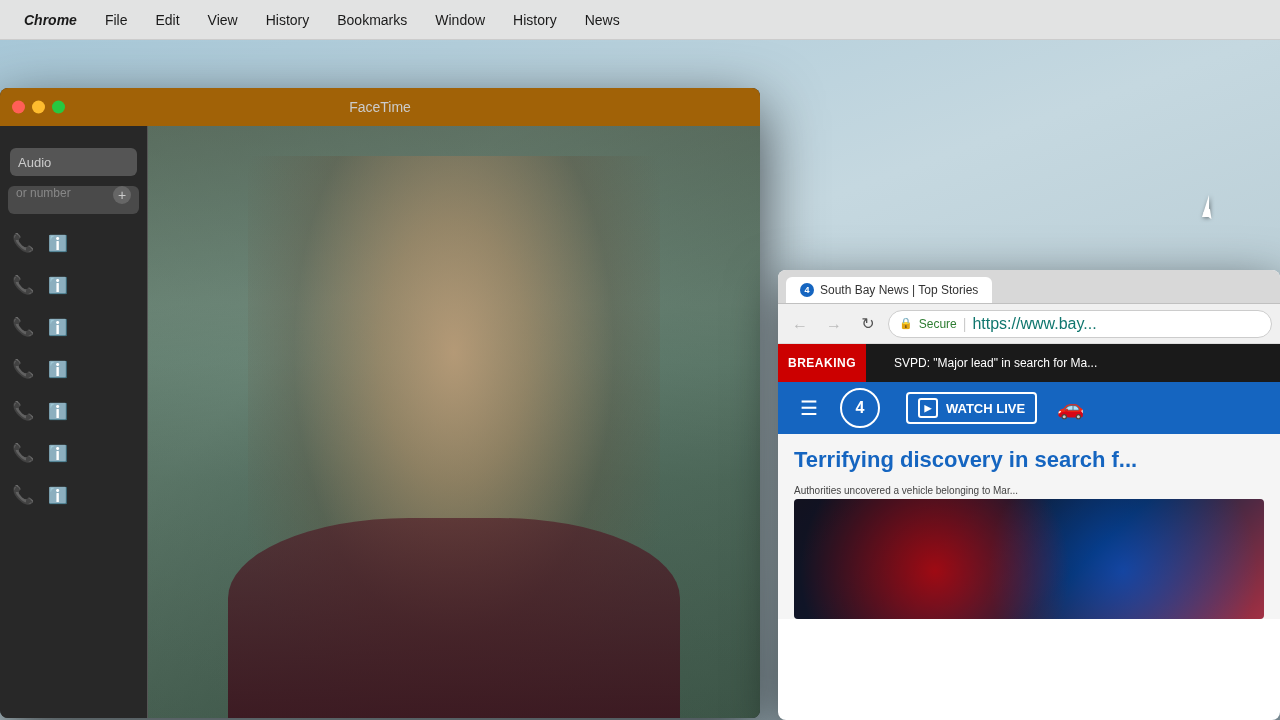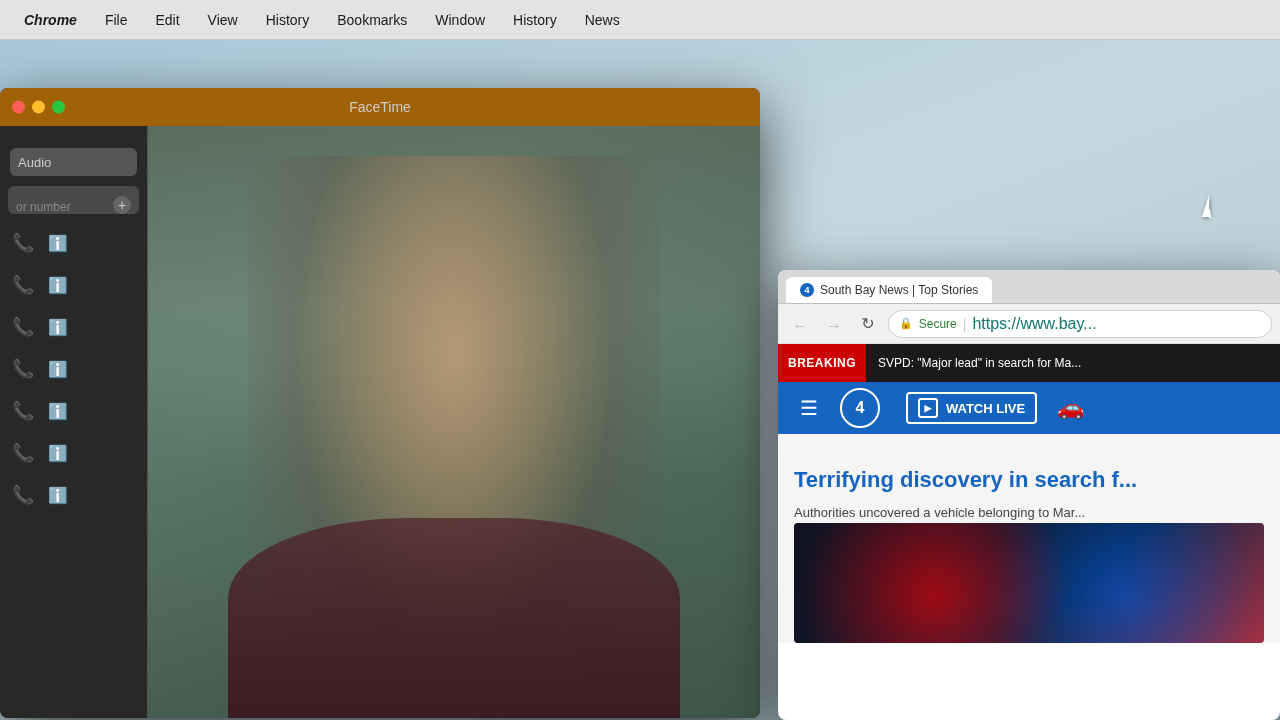--- a/index.html
+++ b/index.html
@@ -99,21 +99,21 @@
       border-radius: 6px;
       height: 28px;
       display: flex;
       align-items: center;
       padding: 0 8px;
       color: #ccc;
       font-size: 13px;
     }
     .sidebar-input-row {
       display: flex;
-      align-items: flex-end;
+      align-items: flex-start;
       margin: 4px 8px 8px;
       background: #4a4a4a;
       border-radius: 6px;
       height: 28px;
       padding: 0 8px;
       gap: 6px;
     }
     .sidebar-input-text {
       color: #888;
       font-size: 12px;
@@ -304,21 +304,21 @@
       font-size: 16px;
       color: #0f766e;
     }
 
     
     .breaking-banner {
       height: 38px;
       background: #1a1a1a;
       display: flex;
       align-items: center;
-      gap: 0;
+      gap: 16px;
       overflow: hidden;
     }
     .breaking-label {
       background: #cc0000;
       color: white;
       font-size: 12px;
       font-weight: 800;
       padding: 0 10px;
       height: 100%;
       display: flex;
@@ -388,32 +388,32 @@
     }
     .car-icon {
       margin-left: 20px;
       font-size: 22px;
       color: white;
     }
 
     
     .news-content {
       background: #f5f5f5;
-      padding: 32px 16px 0;
+      padding: 12px 16px 0;
       flex: 1;
     }
     .news-headline {
       font-size: 22px;
       font-weight: 700;
       color: #1565c0;
       line-height: 1.3;
       margin-bottom: 8px;
     }
     .news-subtext {
-      font-size: 13px;
+      font-size: 10px;
       color: #444;
       line-height: 1.5;
       margin-bottom: 1px;
     }
     .news-image-placeholder {
       width: 100%;
       height: 120px;
       background: linear-gradient(135deg, #1a1a2e 0%, #16213e 30%, #0f3460 60%, #e94560 100%);
       border-radius: 4px;
       overflow: hidden;

